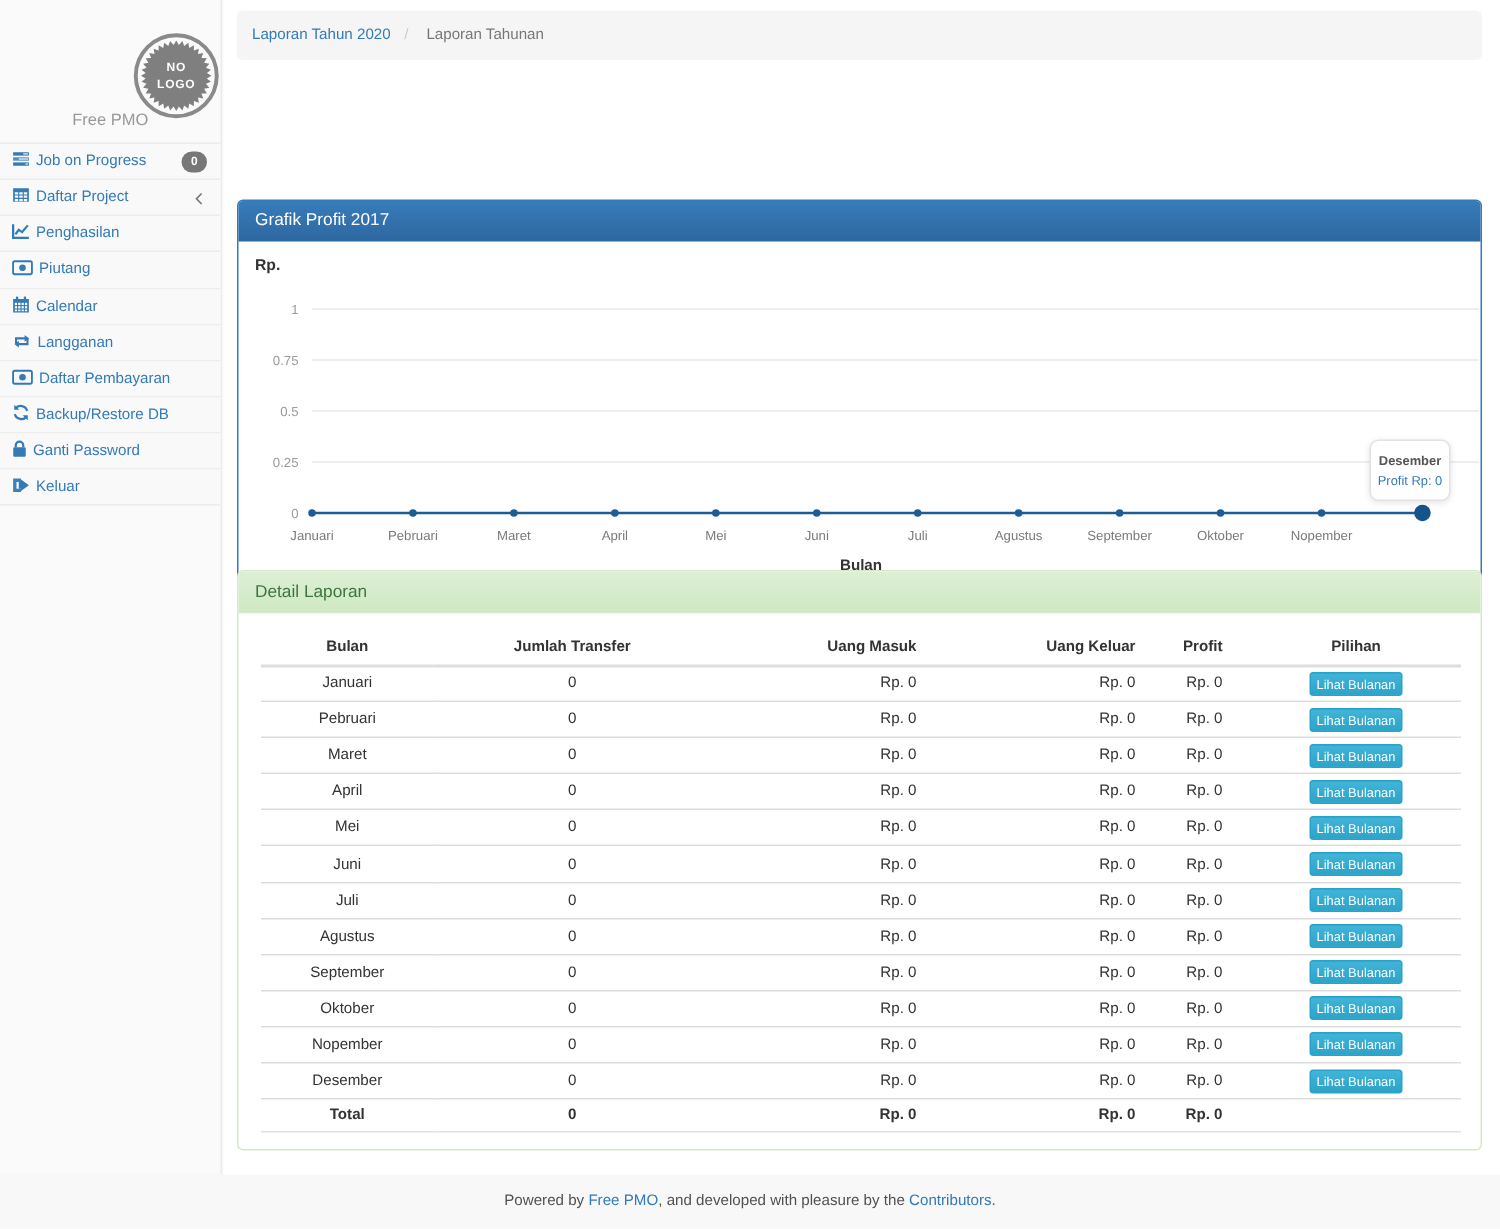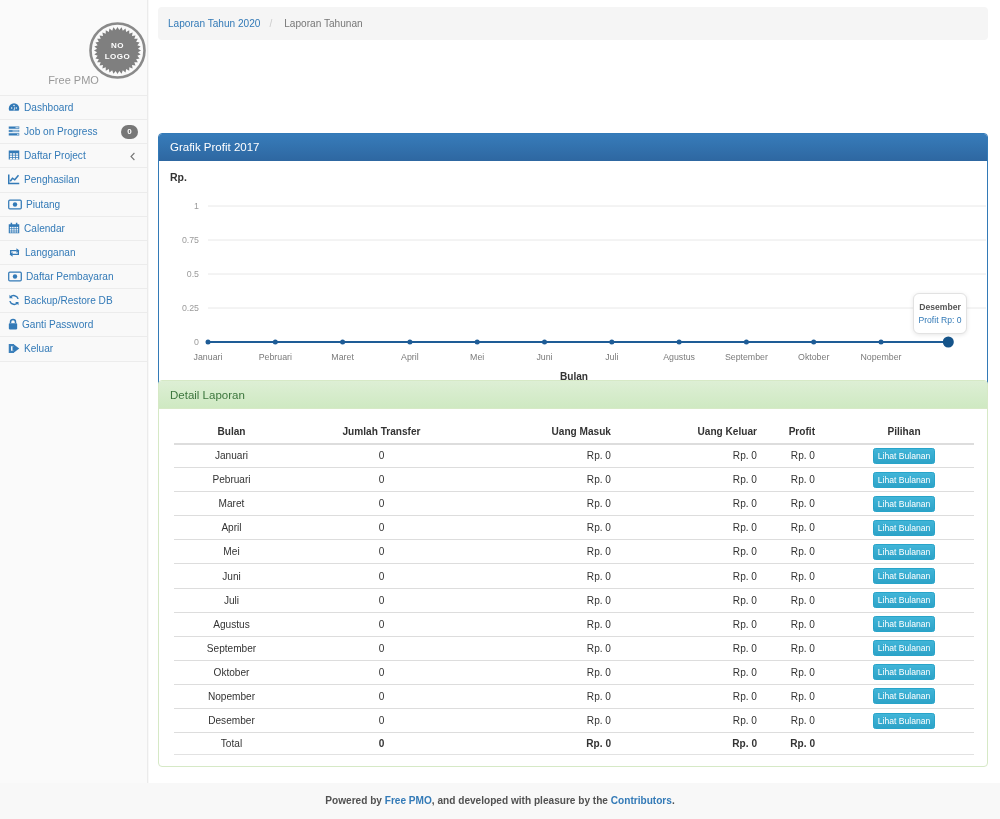--- a/index.html
+++ b/index.html
@@ -30,38 +30,35 @@
 .chartbody { position:relative; width:828px; height:233px; }
 .rplabel { position:absolute; left:11px; top:10px; font-size:10.5px; font-weight:bold; color:#333; }
 .tooltip { position:absolute; left:754px; top:132px; width:54px; height:41px; background:#fff; border:1px solid #e2e2e2; border-radius:6px; box-shadow:0 1px 4px rgba(0,0,0,.1); text-align:center; font-size:8.6px; padding-top:7px; line-height:13px; }
 .tooltip b { color:#555; }
 .tooltip .v { color:#337ab7; }
 table.rpt { position:absolute; left:15px; top:40px; width:800px; border-collapse:collapse; font-size:10.1px; color:#333; }
 table.rpt th { font-weight:bold; border-bottom:2px solid #ddd; height:22.5px; }
 table.rpt td { border-top:1px solid #ddd; height:24.1px; }
 table.rpt .c { text-align:center; } table.rpt tr.tot td { border-bottom:1px solid #e2e2e2; height:22px; } table.rpt .r { text-align:right; padding-right:5px; }
 .btn-xs { display:inline-block; width:62px; height:16px; line-height:15px; font-size:8.6px; color:#fff; background:linear-gradient(to bottom,#41b5d8 0,#2da3c8 100%); border:1px solid #28a4c9; border-radius:2.5px; text-align:center; white-space:nowrap; }
-.footer { position:absolute; left:0; top:783px; width:1000px; height:36px; text-align:center; font-size:10.1px; color:#515151; padding-top:12px;font-weight:bold; }
+.footer { position:absolute; left:0; top:783px; width:1000px; height:36px; text-align:center; font-size:10.1px; color:#515151; padding-top:12px; }
 </style>
 </head>
 <body>
 <div class="sidebar">
   <div class="logo-wrap">
     <svg width="59" height="59" viewBox="0 0 59 59">
       <circle cx="29.5" cy="29.5" r="27" fill="none" stroke="#8a8a8a" stroke-width="2.6"></circle>
       <polygon id="star" points="29.50,6.00 31.29,9.08 33.58,6.36 34.81,9.70 37.54,7.42 38.16,10.92 41.25,9.15 41.26,12.71 44.61,11.50 44.00,15.00 47.50,14.39 46.29,17.74 49.85,17.75 48.08,20.84 51.58,21.46 49.30,24.19 52.64,25.42 49.92,27.71 53.00,29.50 49.92,31.29 52.64,33.58 49.30,34.81 51.58,37.54 48.08,38.16 49.85,41.25 46.29,41.26 47.50,44.61 44.00,44.00 44.61,47.50 41.26,46.29 41.25,49.85 38.16,48.08 37.54,51.58 34.81,49.30 33.58,52.64 31.29,49.92 29.50,53.00 27.71,49.92 25.42,52.64 24.19,49.30 21.46,51.58 20.84,48.08 17.75,49.85 17.74,46.29 14.39,47.50 15.00,44.00 11.50,44.61 12.71,41.26 9.15,41.25 10.92,38.16 7.42,37.54 9.70,34.81 6.36,33.58 9.08,31.29 6.00,29.50 9.08,27.71 6.36,25.42 9.70,24.19 7.42,21.46 10.92,20.84 9.15,17.75 12.71,17.74 11.50,14.39 15.00,15.00 14.39,11.50 17.74,12.71 17.75,9.15 20.84,10.92 21.46,7.42 24.19,9.70 25.42,6.36 27.71,9.08" fill="#7f7f7f"></polygon>
       <text x="29.5" y="26.5" fill="#fff" font-size="8" letter-spacing="0.5" font-weight="bold" text-anchor="middle" font-family="Liberation Sans">NO</text>
       <text x="29.5" y="37.5" fill="#fff" font-size="8" letter-spacing="0.5" font-weight="bold" text-anchor="middle" font-family="Liberation Sans">LOGO</text>
     </svg>
   </div>
   <div class="brand">Free PMO</div>
   <nav class="menu" id="menu">
-      <a class="item"><svg width="12" height="12" viewBox="0 0 16 16">
-          <path fill="#337ab7" d="M8 3a7 7 0 0 0-7 7c0 1.2.3 2.1.8 3h12.4c.5-.9.8-1.8.8-3a7 7 0 0 0-7-7zm0 2.1a1 1 0 1 1 0 2 1 1 0 0 1 0-2zM3.9 9.2a1 1 0 1 1 2 0 1 1 0 0 1-2 0zm4.8 3.1H7.3l1.6-4.6c.1-.3.5-.2.5.1l-.7 4.5zm2.4-2.1a1 1 0 1 1 0-2 1 1 0 0 1 0 2z"></path>
-        </svg>Dashboard</a>
       <a class="item"><svg width="12" height="12" viewBox="0 0 16 16">
           <g fill="#337ab7">
             <rect x="1" y="2" width="14" height="3"></rect>
             <rect x="1" y="6.5" width="14" height="3" opacity=".85"></rect>
             <rect x="1" y="11" width="14" height="3"></rect>
           </g>
           <g fill="#fff">
             <rect x="10" y="2.8" width="4.2" height="1.4" opacity=".7"></rect>
             <rect x="6" y="7.3" width="8.2" height="1.4" opacity=".7"></rect>
             <rect x="12" y="11.8" width="2.2" height="1.4" opacity=".7"></rect>
@@ -273,21 +270,21 @@
           </tr>
           <tr>
             <td class="c">Desember</td>
             <td class="c">0</td>
             <td class="r">Rp. 0</td>
             <td class="r">Rp. 0</td>
             <td class="r">Rp. 0</td>
             <td class="c" style="padding-left:14px"><span class="btn-xs">Lihat Bulanan</span></td>
           </tr>
           <tr class="tot">
-            <td class="c" style="font-weight:normal">Total</td>
+            <td class="c" style="font-weight:bold">Total</td>
             <td class="c" style="font-weight:bold">0</td>
             <td class="r" style="font-weight:bold">Rp. 0</td>
             <td class="r" style="font-weight:bold">Rp. 0</td>
             <td class="r" style="font-weight:bold">Rp. 0</td>
             <td></td>
           </tr>
         </tbody>
       </table>
   </div>
 </div>

